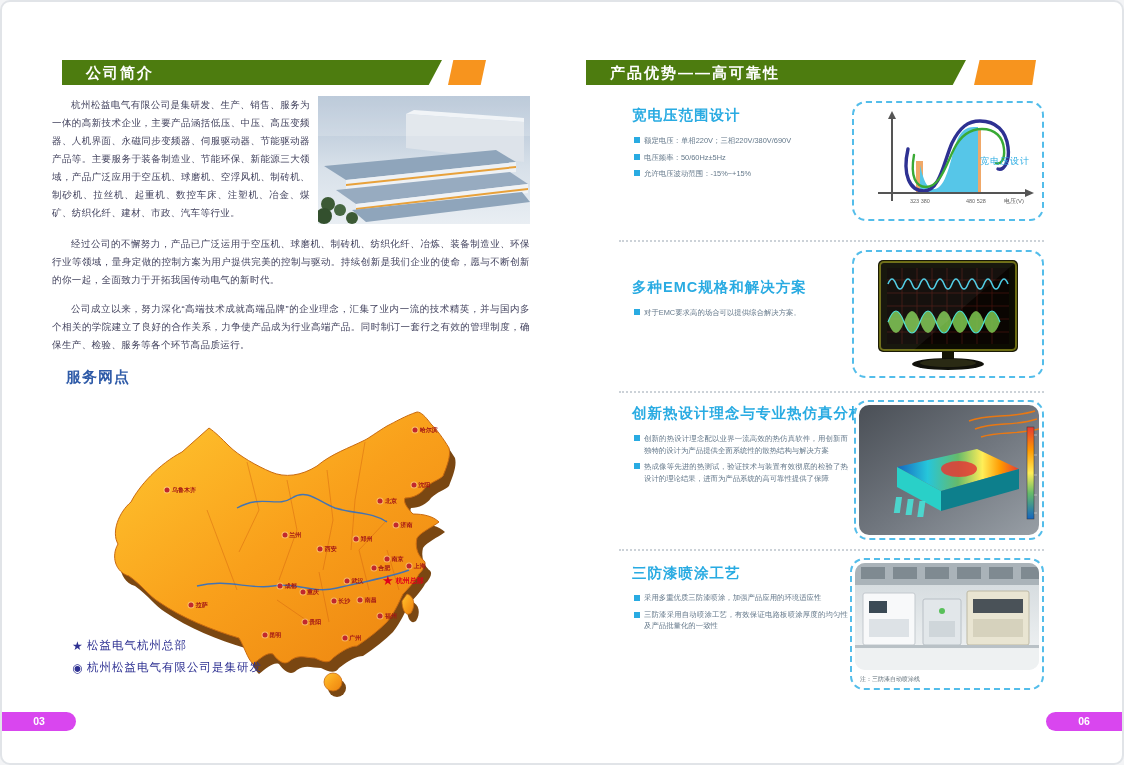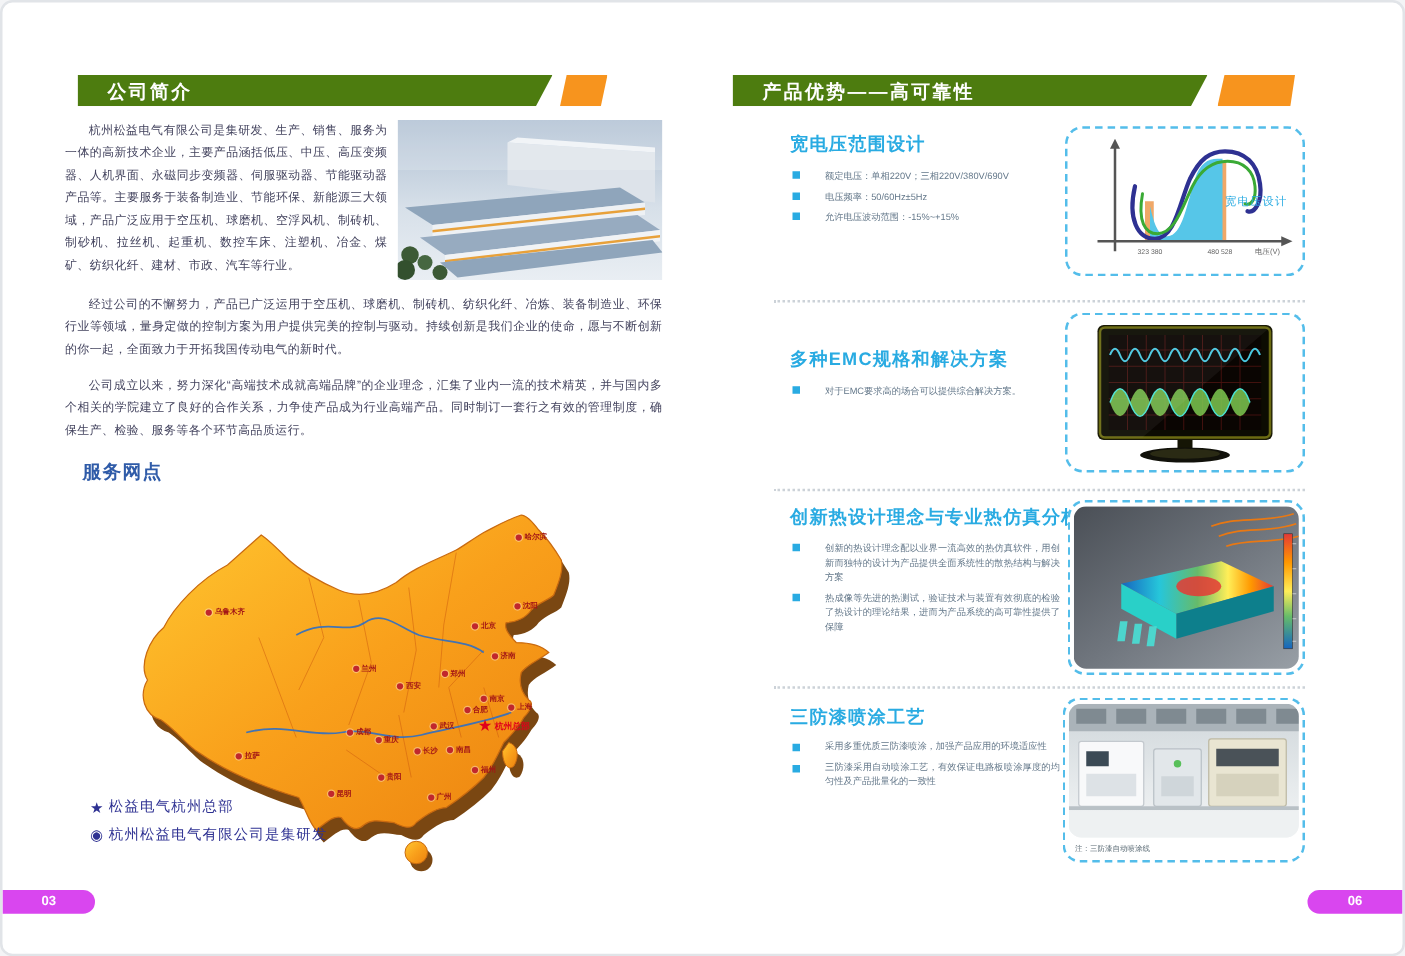--- a/index.html
+++ b/index.html
@@ -36,21 +36,21 @@
   .legend .tx{font-size:11.5px;letter-spacing:1px;}
 
   
   .pgbadge{position:absolute;top:710px;height:19px;background:#d946ef;color:#fff;font-size:10.5px;font-weight:bold;line-height:19px;text-align:center;}
   .pgbadge.left{left:0;width:74px;border-radius:0 10px 10px 0;}
   .pgbadge.right{right:0;width:76px;border-radius:10px 0 0 10px;}
 
   
   .sec-title{position:absolute;left:630px;font-size:14.5px;font-weight:bold;color:#29abe2;letter-spacing:1px;}
   .bullets{position:absolute;left:632px;width:214px;margin:0;padding:0;list-style:none;}
-  .bullets li{position:relative;padding-left:26px;font-size:7.4px;line-height:11.5px;color:#64788a;margin-bottom:5px;text-align:justify;}
+  .bullets li{position:relative;padding-left:10px;font-size:7.4px;line-height:11.5px;color:#64788a;margin-bottom:5px;text-align:justify;}
   .bullets li .sq{position:absolute;left:0;top:2px;width:6px;height:6px;background:#29abe2;}
   .sep{position:absolute;left:617px;width:425px;border-top:2px dotted #ccd2d8;}
 
   .figbox{position:absolute;border:2px dashed #53bdea;border-radius:14px;background:#fff;box-sizing:border-box;overflow:hidden;}
   .figbox .inner{position:absolute;inset:3px;border-radius:10px;overflow:hidden;}
   .fig-caption{position:absolute;left:8px;bottom:4px;font-size:6px;color:#5a6a74;}
 
   .chart-label{position:absolute;font-size:9px;font-weight:normal;color:#29abe2;letter-spacing:1px;}
 </style>
 </head>

